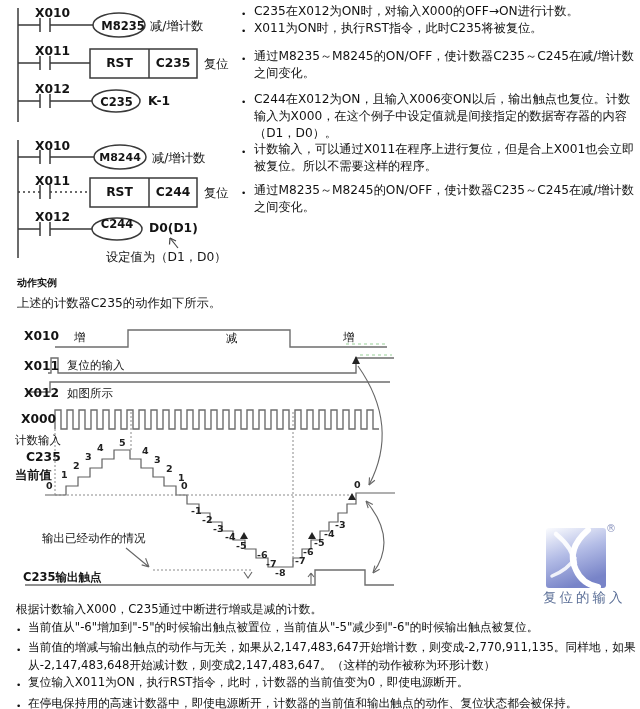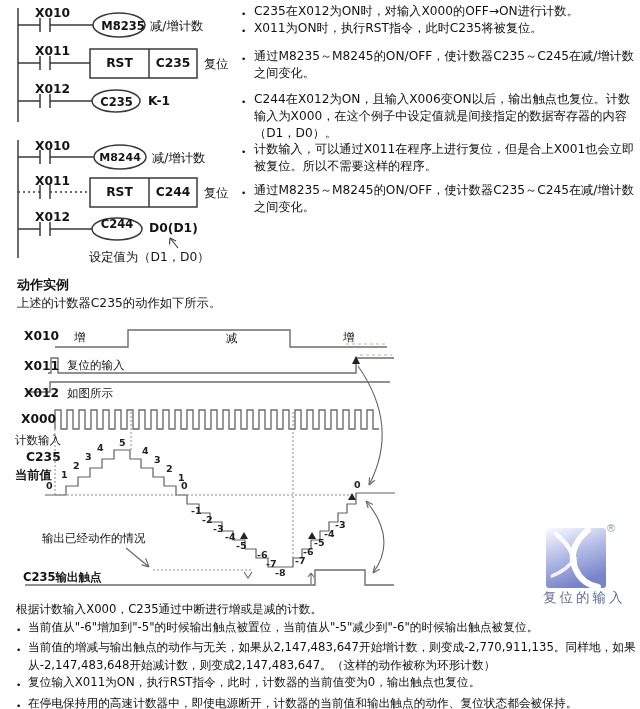--- a/index.html
+++ b/index.html
@@ -70,21 +70,21 @@
 <span class="abs fs12 b" style="left:35px;top:139px">X010</span>
 <span class="abs b" style="left:95px;top:151px;width:50px;text-align:center;font-size:11px">M8244</span>
 <span class="abs fs12" style="left:152px;top:150px">减/增计数</span>
 <span class="abs fs12 b" style="left:35px;top:174px">X011</span>
 <span class="abs fs12 b" style="left:90px;top:185px;width:59px;text-align:center">RST</span>
 <span class="abs fs12 b" style="left:149px;top:185px;width:48px;text-align:center">C244</span>
 <span class="abs fs12" style="left:204px;top:185px">复位</span>
 <span class="abs fs12 b" style="left:35px;top:210px">X012</span>
 <span class="abs b" style="left:93px;top:217px;width:48px;text-align:center;font-size:11.5px">C244</span>
 <span class="abs fs12 b" style="left:149px;top:221px">D0(D1)</span>
-<span class="abs fs12" style="left:89px;top:249px">设定值为（D1，D0）</span>
+<span class="abs fs12" style="left:106px;top:249px">设定值为（D1，D0）</span>
 
 <div class="notes">
   <div class="note-item" style="top:3px">
       <span class="mk">•</span>
       <span class="tx">C235在X012为ON时，对输入X000的OFF→ON进行计数。</span>
     </div>
   <div class="note-item" style="top:20px">
       <span class="mk">•</span>
       <span class="tx">X011为ON时，执行RST指令，此时C235将被复位。</span>
     </div>
@@ -99,21 +99,21 @@
   <div class="note-item" style="top:141px">
       <span class="mk">•</span>
       <span class="tx">计数输入，可以通过X011在程序上进行复位，但是合上X001也会立即被复位。所以不需要这样的程序。</span>
     </div>
   <div class="note-item" style="top:182px">
       <span class="mk">•</span>
       <span class="tx">通过M8235～M8245的ON/OFF，使计数器C235～C245在减/增计数之间变化。</span>
     </div>
 </div>
 
-<span class="abs b" style="left:17px;top:276px;font-size:13px">动作实例</span>
+<span class="abs b" style="left:17px;top:276px;font-size:10px">动作实例</span>
 <span class="abs fs12" style="left:17px;top:295px">上述的计数器C235的动作如下所示。</span>
 
 <svg style="left:0;top:320px" width="640" height="300" viewBox="0 0 640 300">
   <g fill="none" stroke="#6e6e6e" stroke-width="1.4">
     <path d="M55 27 H128 V10 H290 V27 H387"></path>
     <path d="M48 53 H51 V38 H58 V53 H356 V38 H394"></path>
     <path d="M26 72 H50 V62 H390"></path>
     <path id="pulse-path" d="M55 109 V90 H61 V109 H67 V90 H73 V109 H79 V90 H85 V109 H91 V90 H97 V109 H103 V90 H109 V109 H115 V90 H121 V109 H127 V90 H133 V109 H139 V90 H145 V109 H151 V90 H157 V109 H163 V90 H169 V109 H175 V90 H181 V109 H187 V90 H193 V109 H199 V90 H205 V109 H211 V90 H217 V109 H223 V90 H229 V109 H235 V90 H241 V109 H247 V90 H253 V109 H259 V90 H265 V109 H271 V90 H277 V109 H283 V90 H289 V109 H295 V90 H301 V109 H307 V90 H313 V109 H319 V90 H325 V109 H331 V90 H337 V109 H343 V90 H349 V109 H355 V90 H361 V109 H367 V90 H373 V109 H379"></path>
     <path d="M25 265 H315 V250 H365 V265 H394"></path>
   </g>
@@ -212,19 +212,19 @@
   <p class="f-bullet">
       <span class="mk">•</span>
       <span class="tx">当前值从"-6"增加到"-5"的时候输出触点被置位，当前值从"-5"减少到"-6"的时候输出触点被复位。</span>
     </p>
   <p class="f-bullet">
       <span class="mk">•</span>
       <span class="tx">当前值的增减与输出触点的动作与无关，如果从2,147,483,647开始增计数，则变成-2,770,911,135。同样地，如果从-2,147,483,648开始减计数，则变成2,147,483,647。（这样的动作被称为环形计数）</span>
     </p>
   <p class="f-bullet">
       <span class="mk">•</span>
-      <span class="tx">复位输入X011为ON，执行RST指令，此时，计数器的当前值变为0，输出触点也复位。</span>
+      <span class="tx">复位输入X011为ON，执行RST指令，此时，计数器的当前值变为0，即使电源断开。</span>
     </p>
   <p class="f-bullet">
       <span class="mk">•</span>
       <span class="tx">在停电保持用的高速计数器中，即使电源断开，计数器的当前值和输出触点的动作、复位状态都会被保持。</span>
     </p>
 </div>
 
 </body></html>

